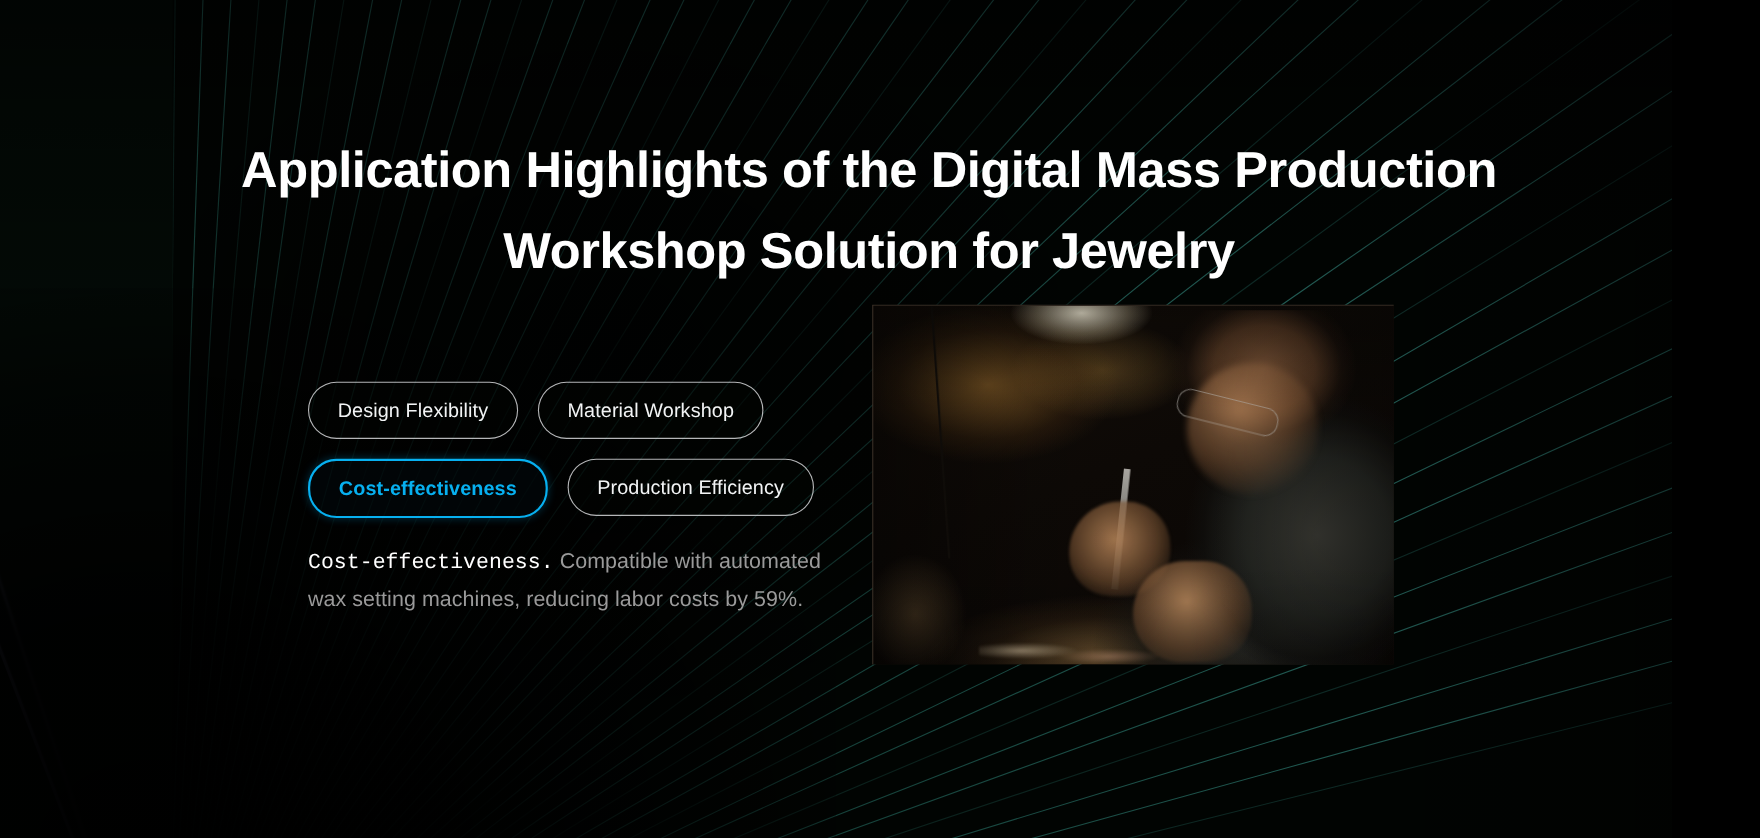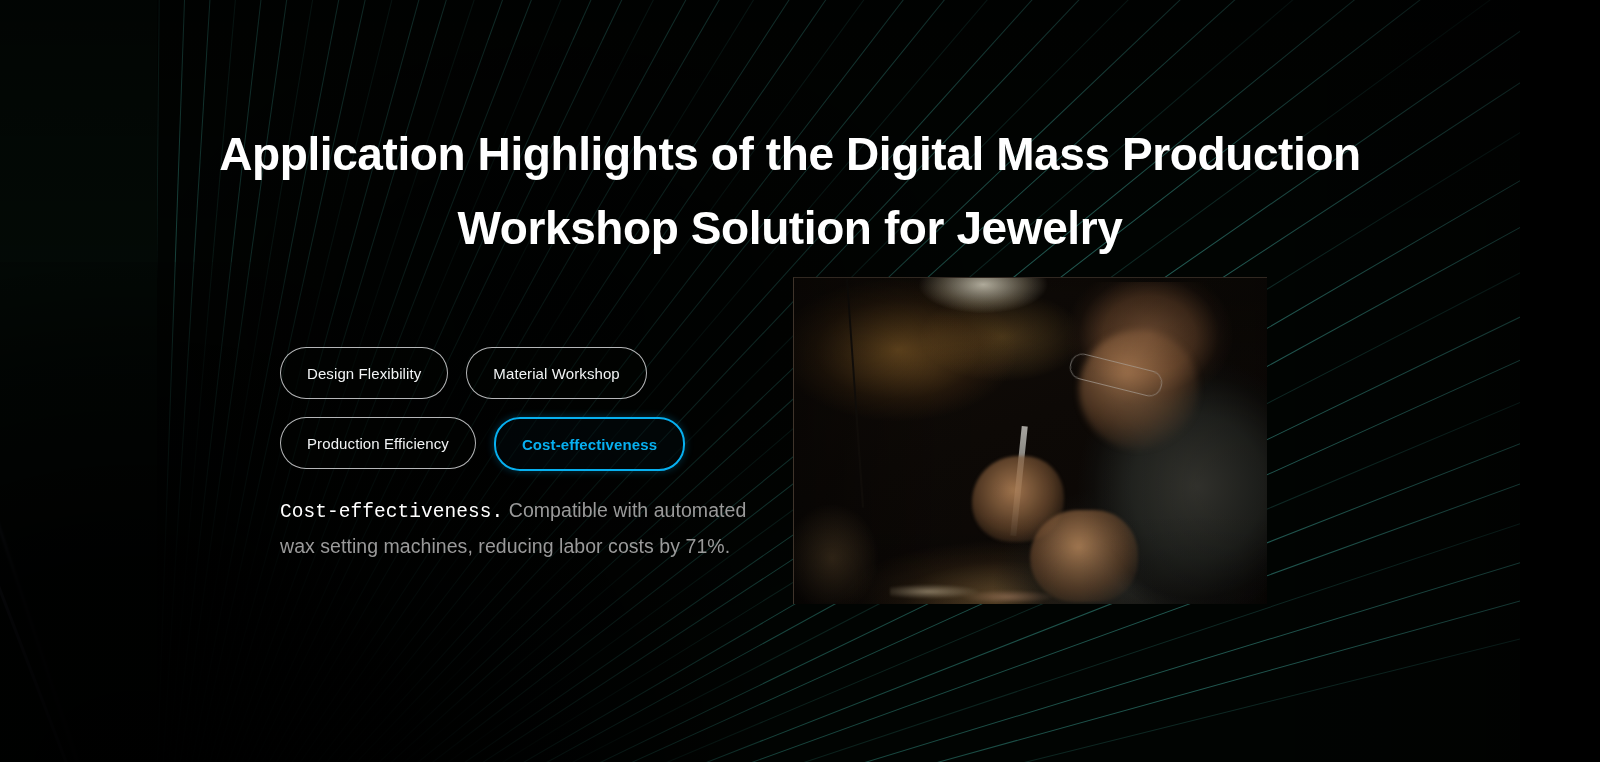--- a/index.html
+++ b/index.html
@@ -186,21 +186,21 @@
   .pill {
     box-sizing: border-box;
     height: 52px;
     padding: 0 26px;
     display: inline-flex;
     align-items: center;
     justify-content: center;
     border-radius: 26px;
     border: 1px solid rgba(226,228,230,0.80);
     color: #f2f4f5;
-    font-size: 15px;
+    font-size: 18px;
     font-weight: normal;
     letter-spacing: 0.1px;
     white-space: nowrap;
     background: rgba(4,10,8,0.18);
     cursor: pointer;
   }
   .pill.active {
     border: 2px solid #07b0f0;
     color: #07b0f0;
     font-weight: bold;
@@ -440,26 +440,26 @@
     <h1 class="headline">Application Highlights of the Digital Mass Production Workshop Solution for Jewelry</h1>
 
     <div class="panel">
 
       <div class="pill-row">
         <div class="pill">Design Flexibility</div>
         <div class="pill">Material Workshop</div>
       </div>
 
       <div class="pill-row">
+        <div class="pill active">Cost-effectiveness</div>
         <div class="pill">Production Efficiency</div>
-        <div class="pill active">Cost-effectiveness</div>
       </div>
 
       <p class="desc">
-        <span class="lead">Cost-effectiveness.</span><span> Compatible with automated wax setting machines, reducing labor costs by 71%.</span>
+        <span class="lead">Cost-effectiveness.</span><span> Compatible with automated wax setting machines, reducing labor costs by 59%.</span>
       </p>
 
     </div>
 
     <div class="photo-frame">
       <div class="photo">
         <div class="cord"></div>
         <div class="figure"></div>
         <div class="face-light"></div>
         <div class="glasses"></div>

